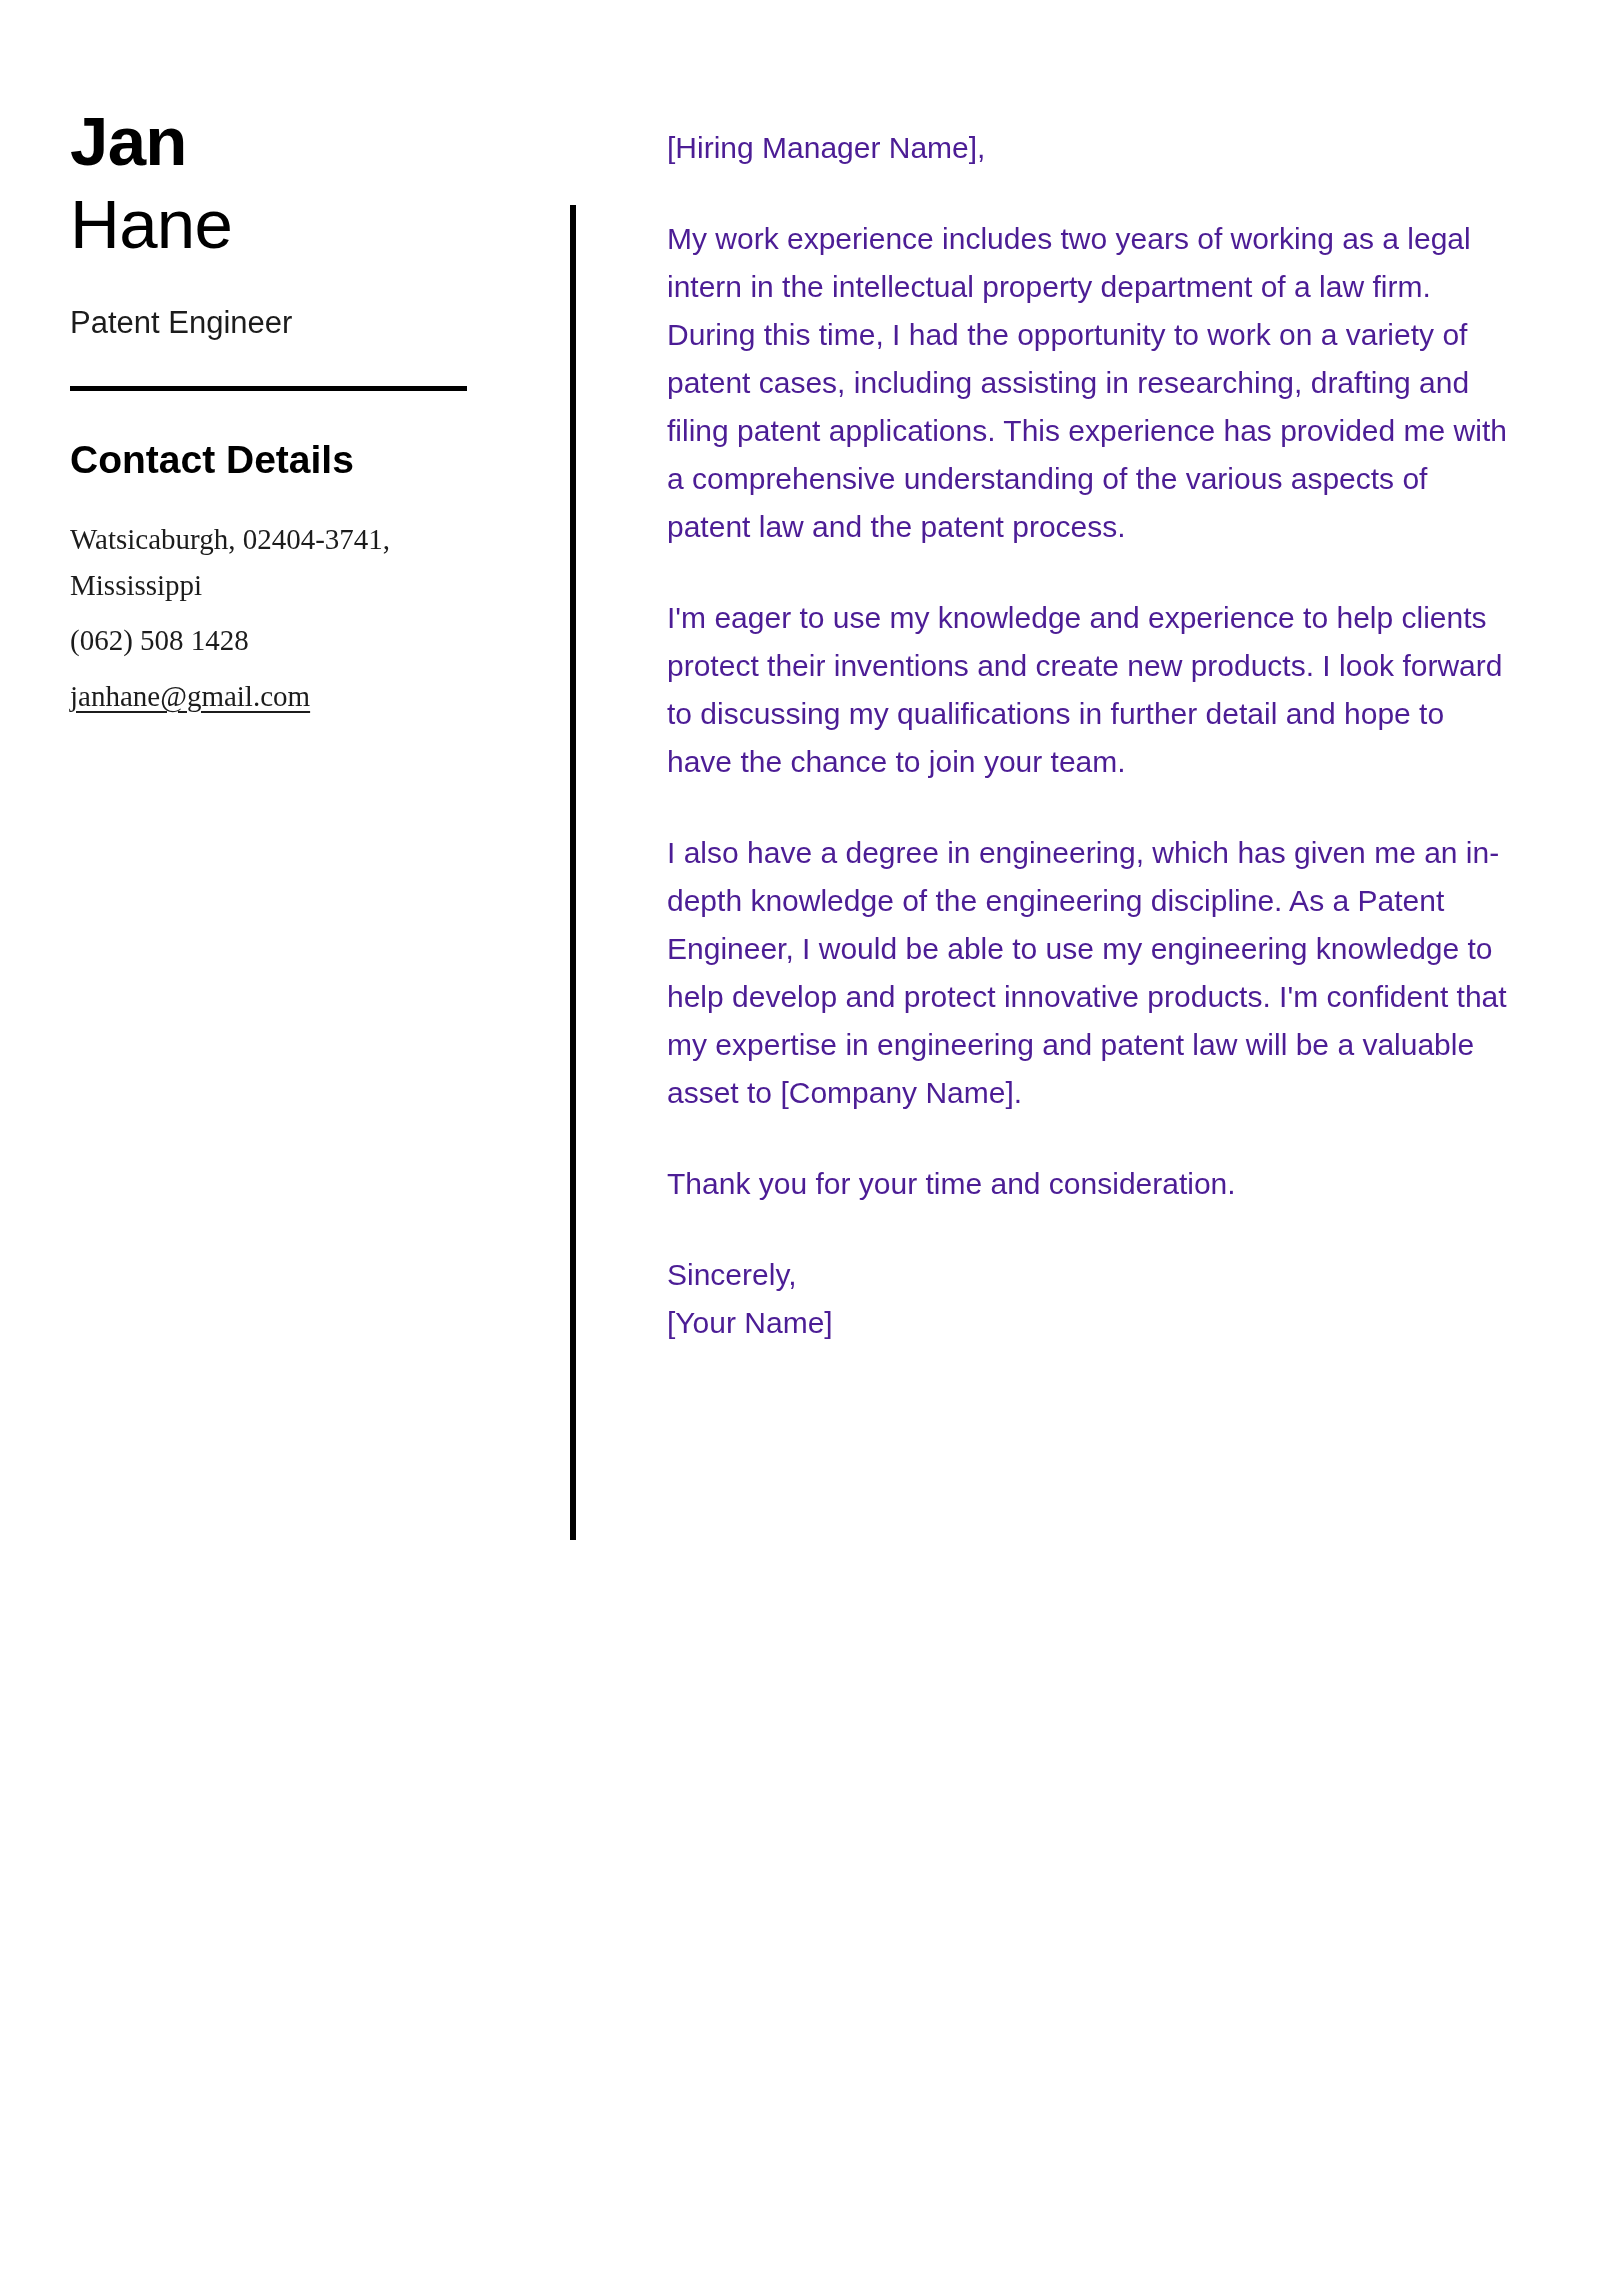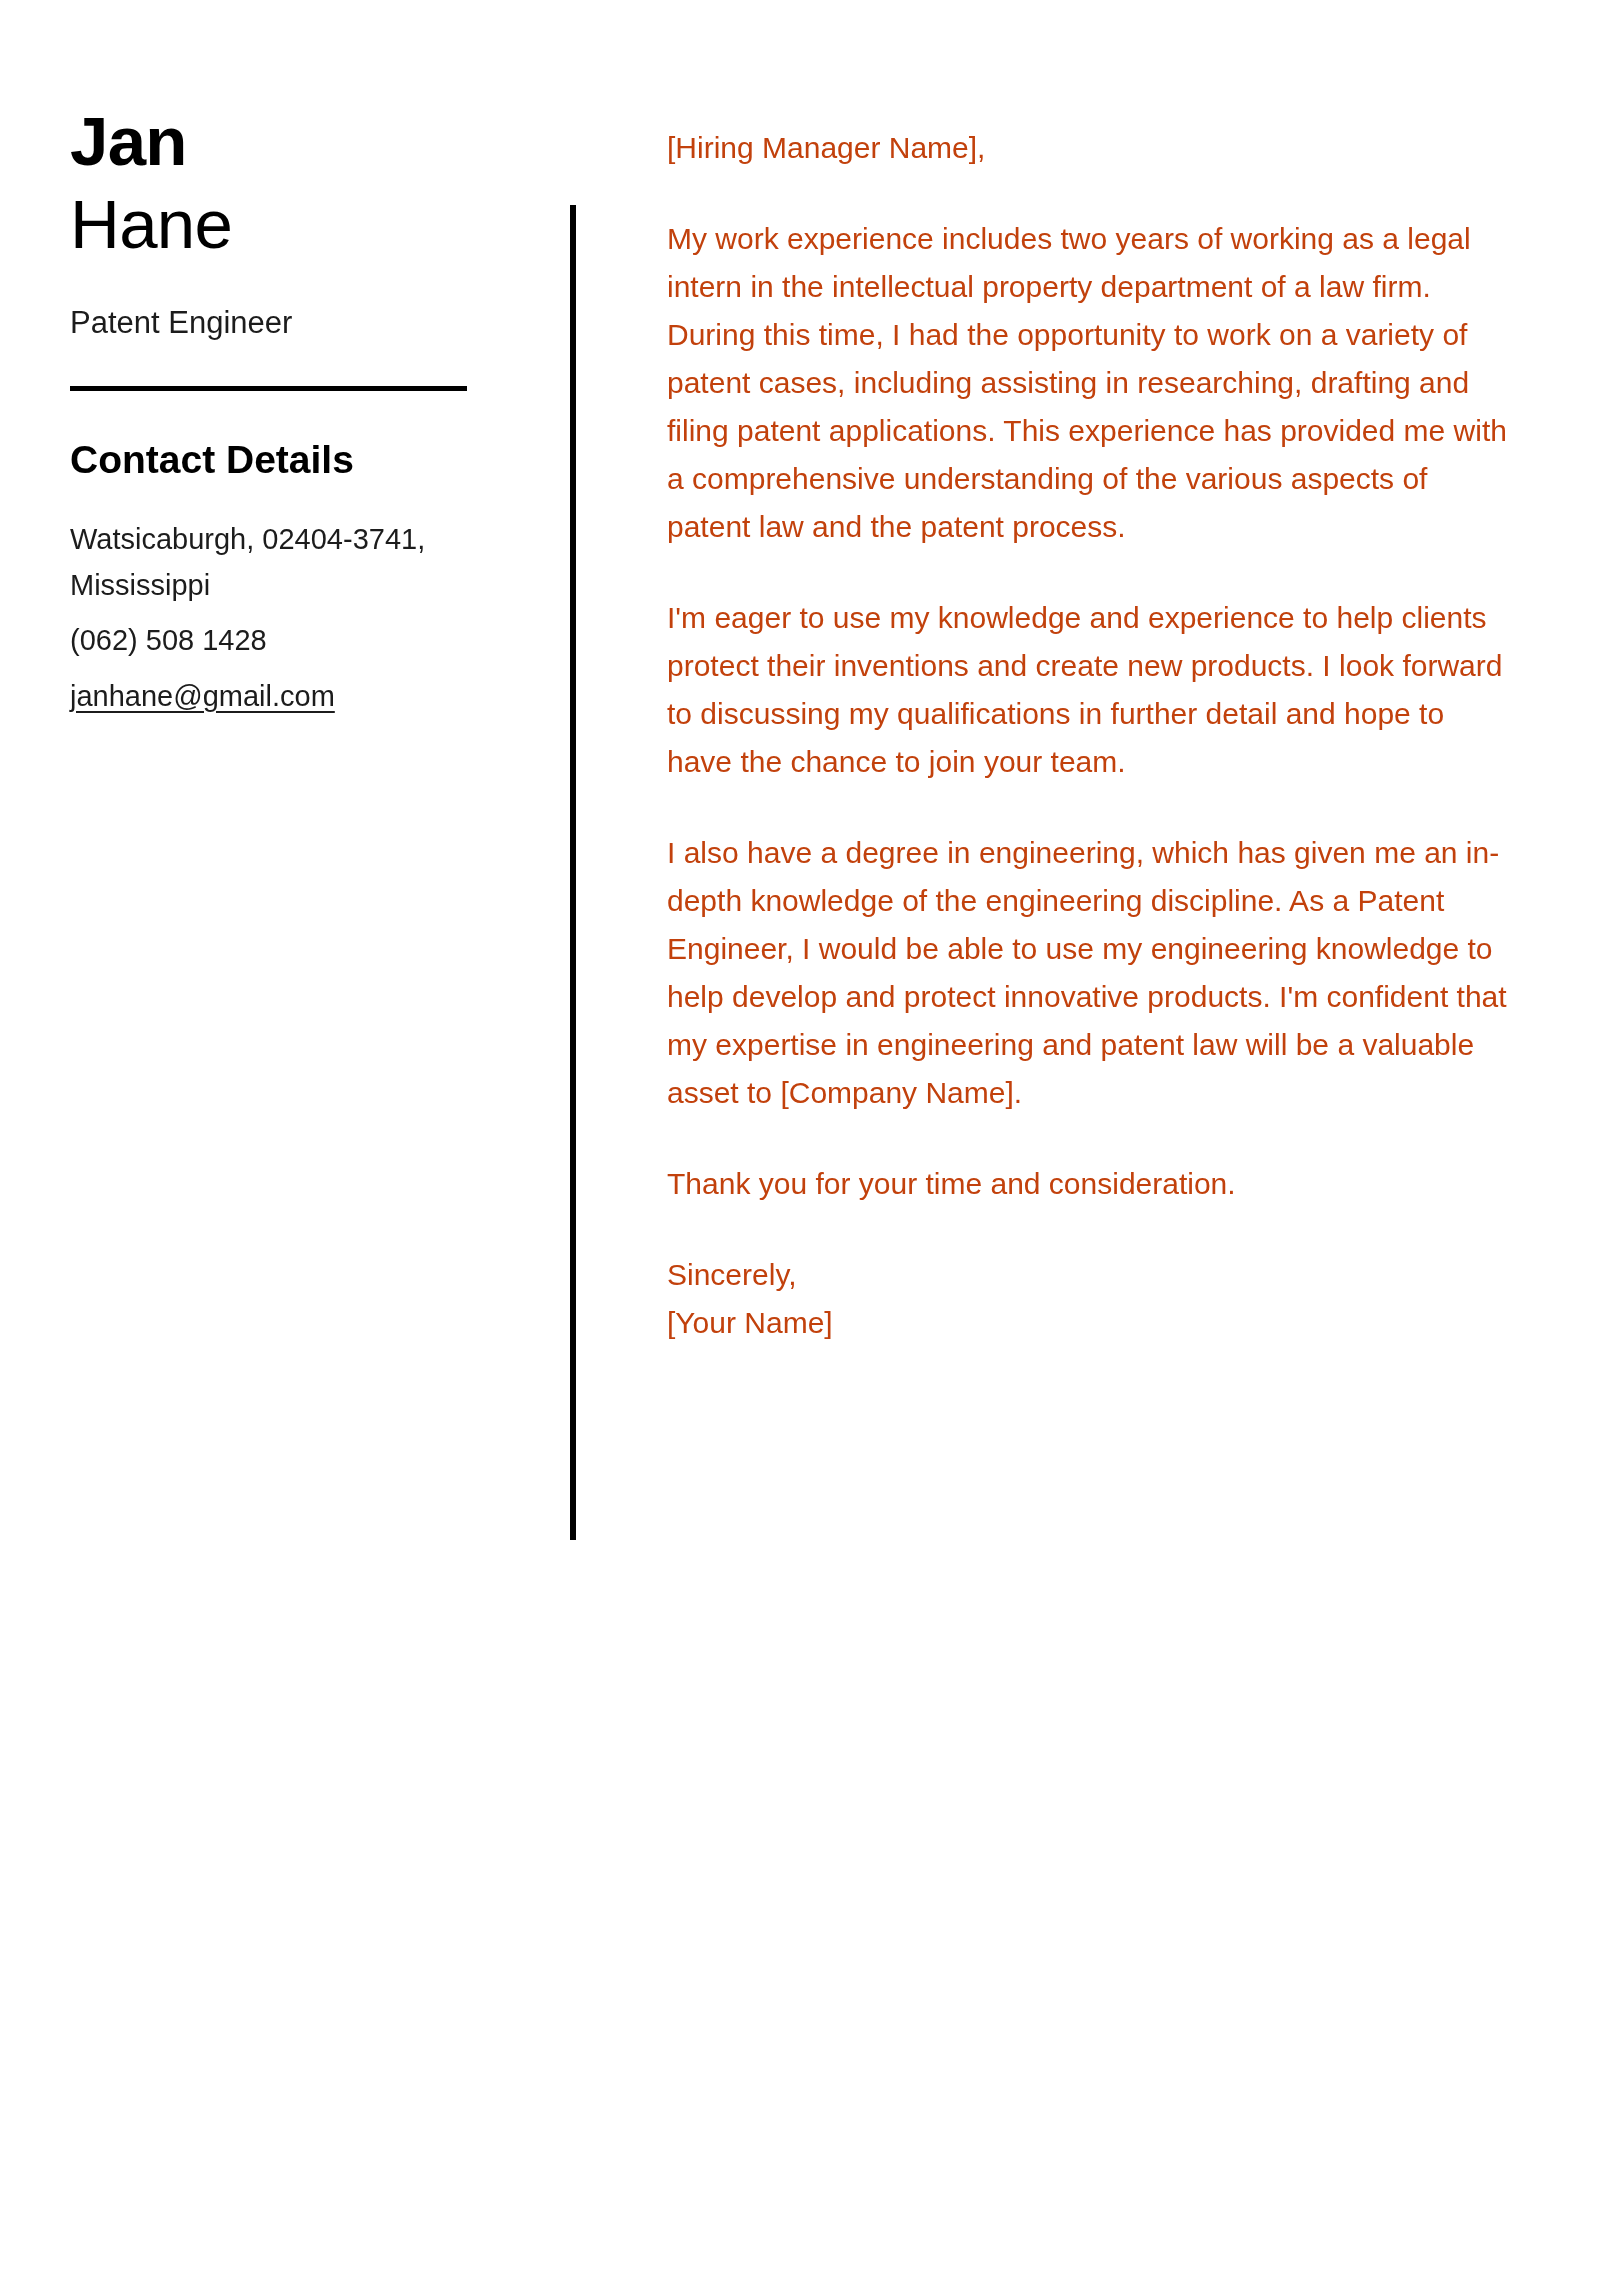--- a/index.html
+++ b/index.html
@@ -51,20 +51,21 @@
     font-weight: 700;
     color: #000000;
     line-height: 1.1;
   }
   .contact-list { margin-top: 34px; width: 386px; }
   .contact-item {
     font-size: 29px;
     line-height: 46px;
     color: #1c1c1c;
     margin-bottom: 9.2px;
+    font-family: Liberation Serif, serif;
   }
   .contact-item a, .email-link {
     color: #1c1c1c;
     text-decoration: underline;
     text-underline-offset: 4.6px;
     text-decoration-thickness: 2px;
     cursor: pointer;
   }
 
   
@@ -80,21 +81,21 @@
   
   .letter {
     position: absolute;
     left: 667px;
     top: 124px;
     width: 848px;
   }
   .letter p {
     font-size: 30px;
     line-height: 48px;
-    color: #c2410c;
+    color: #4c1d95;
     margin-bottom: 43px;
   }
   .letter .closing p { margin-bottom: 0; }
 </style>
 </head>
 <body>
 
 <div class="page">
 
   <aside class="sidebar">

